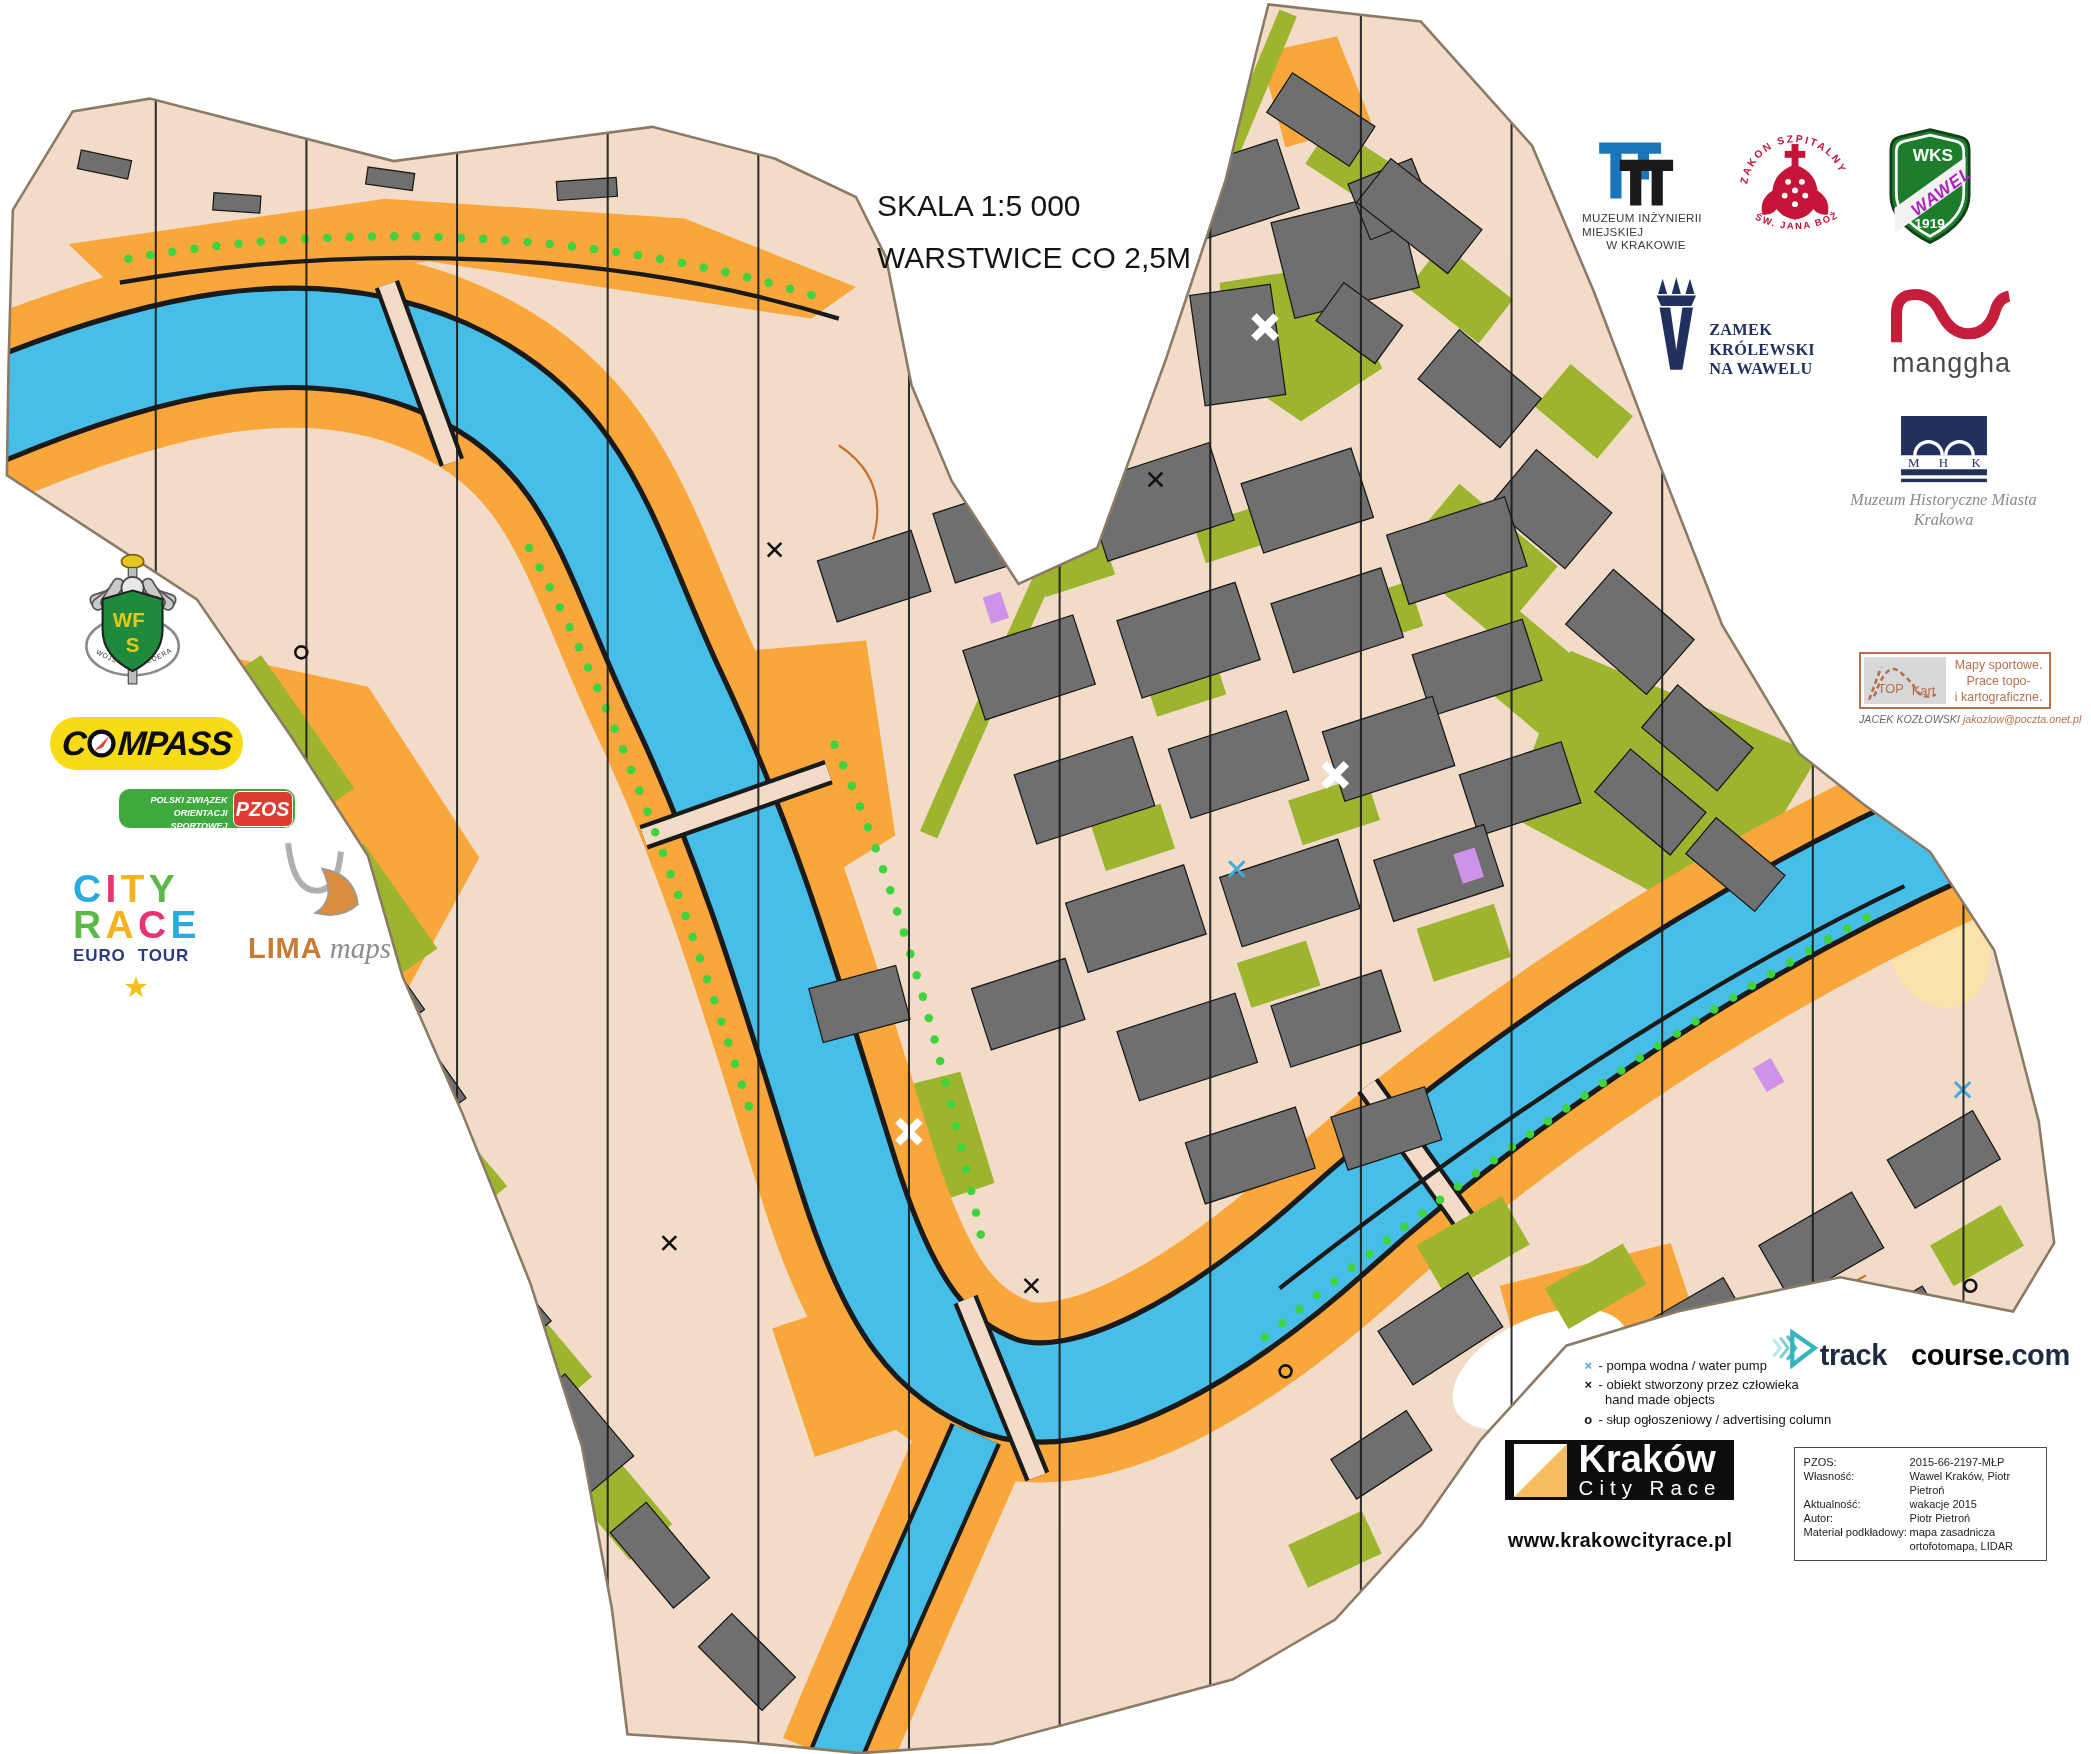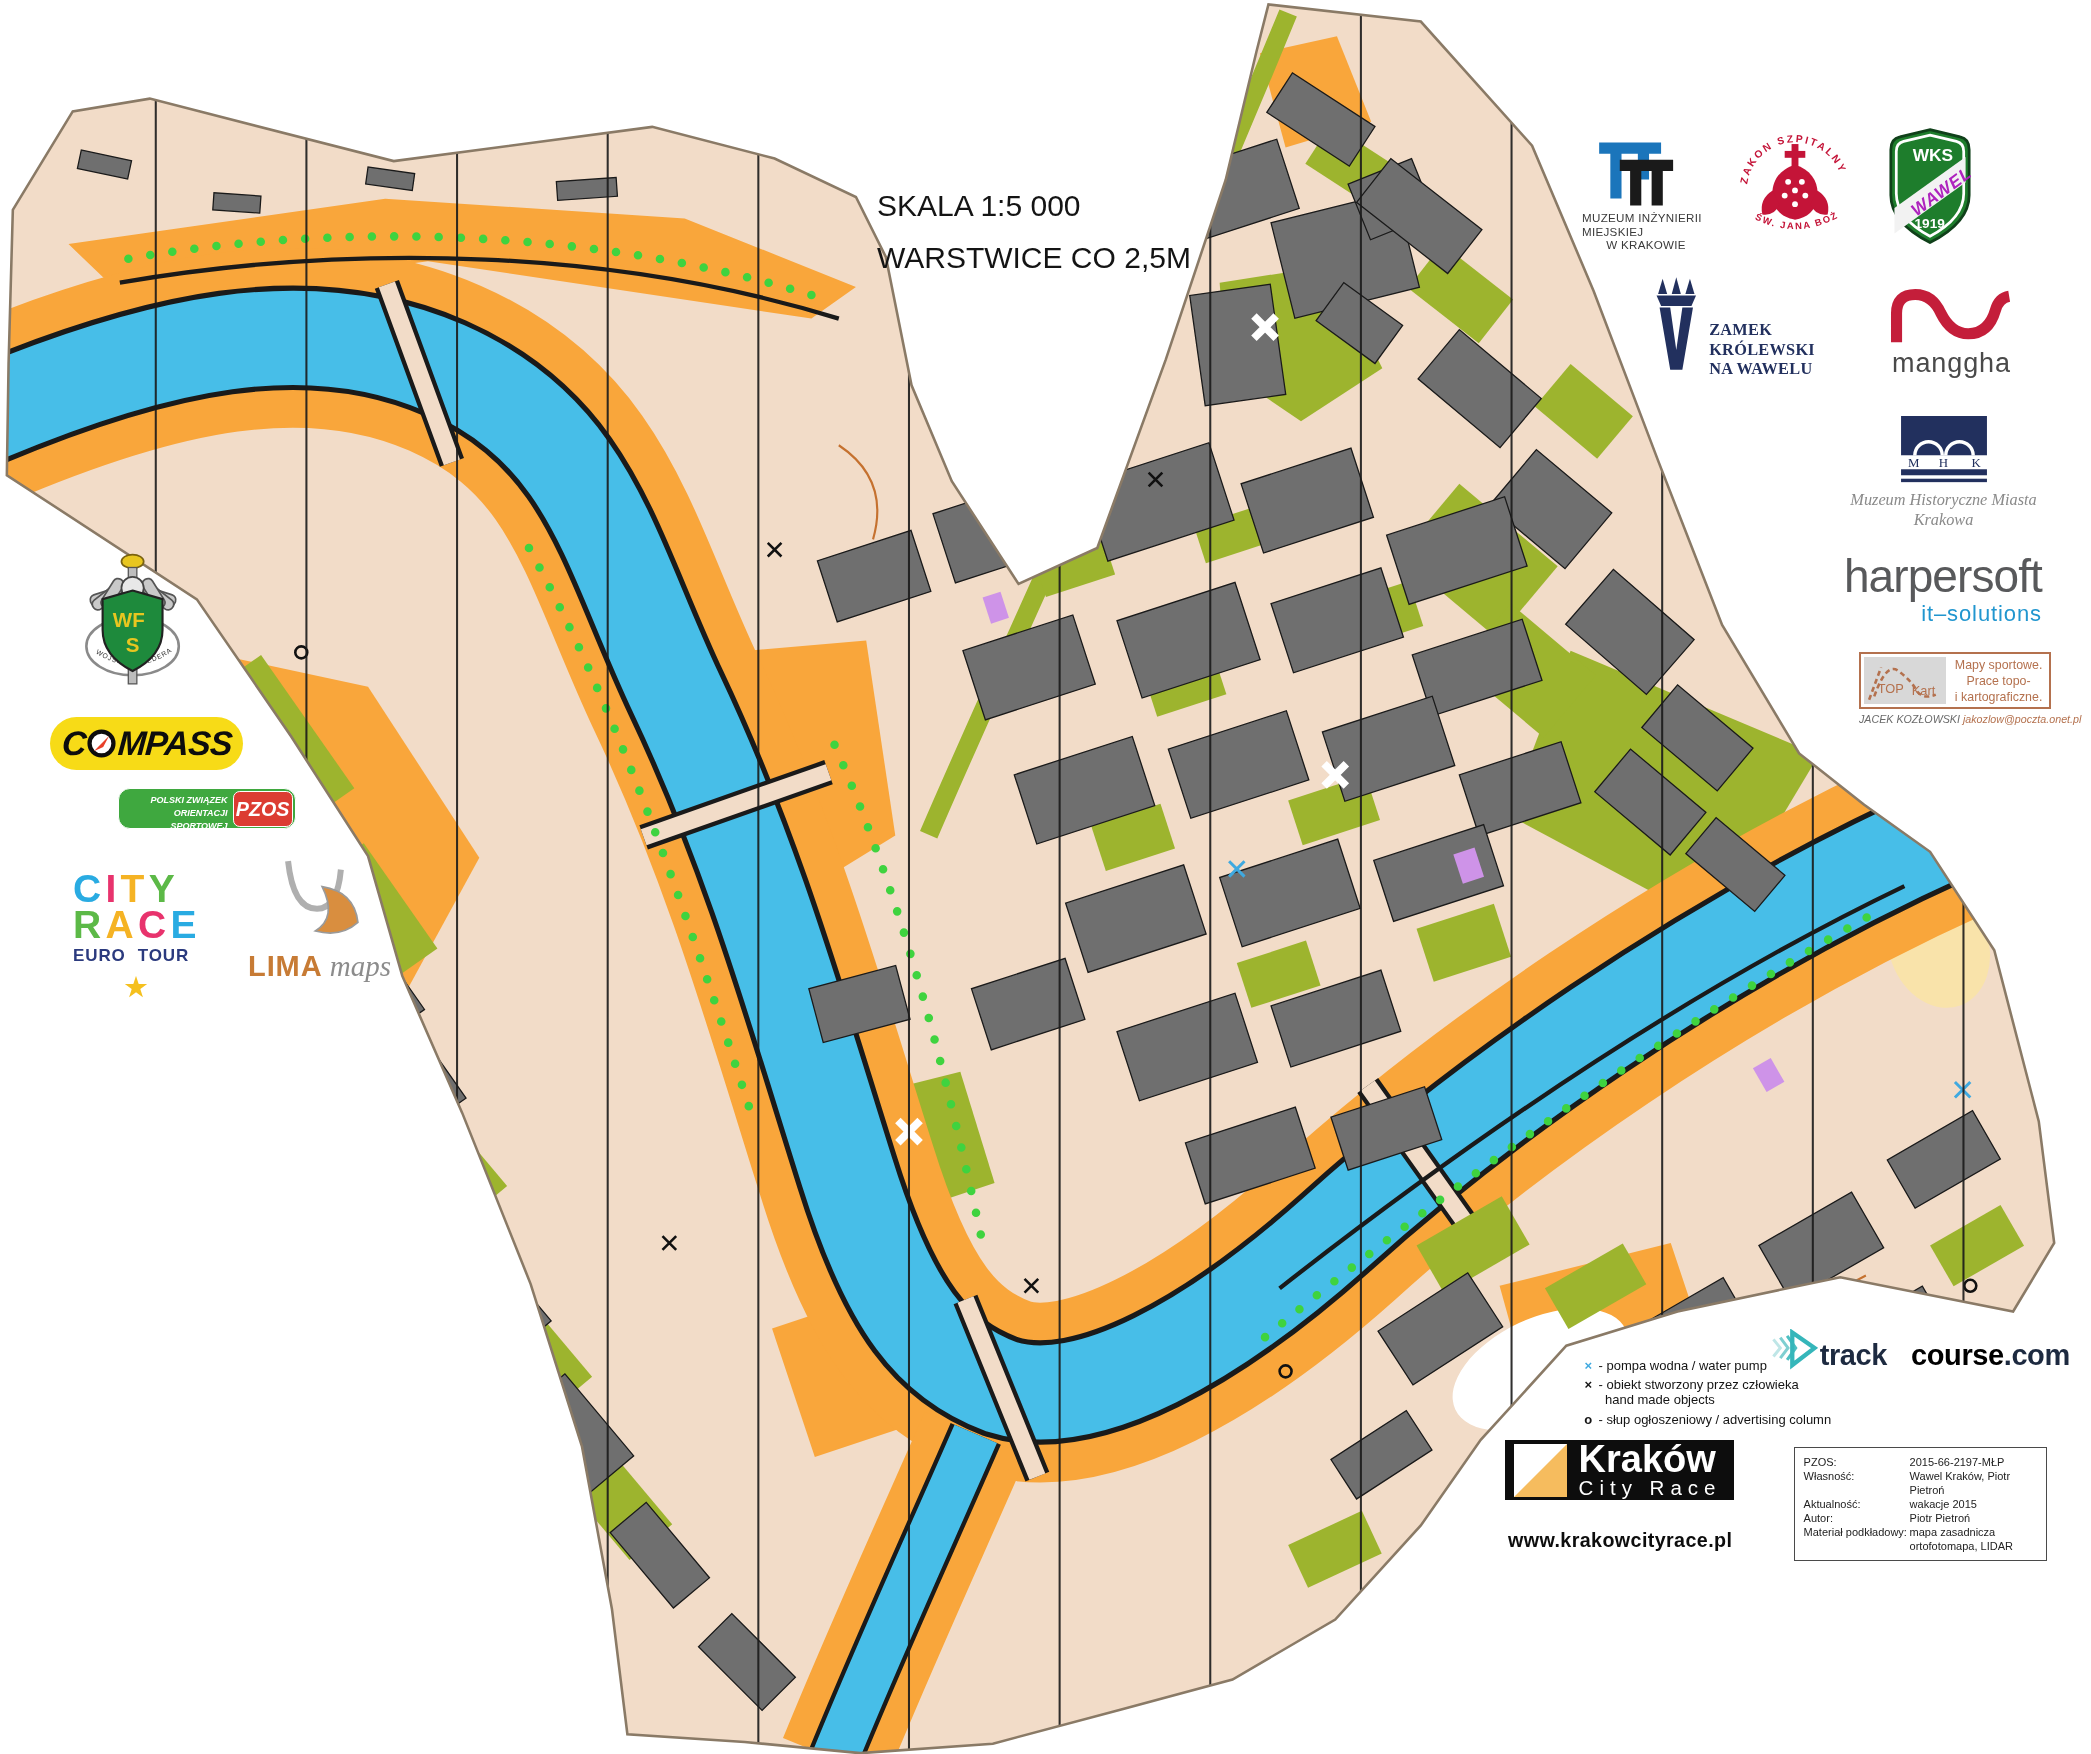--- a/index.html
+++ b/index.html
@@ -42,21 +42,21 @@
   .pzos-green{position:absolute;inset:0;background:var(--pzos-green);border-radius:12px;border:1.7px solid #fff;}
   .pzos-lines{position:absolute;left:8.6px;top:6px;width:101px;text-align:right;color:#fff;
               font-size:9px;font-weight:bold;font-style:italic;line-height:13px;}
   .pzos-red{position:absolute;right:3.4px;top:3.4px;width:58px;height:34px;background:var(--pzos-red);
             border-radius:6.8px;border:1.7px solid #fff;display:flex;align-items:center;justify-content:center;
             color:#fff;font-weight:bold;font-style:italic;font-size:19.7px;}
   .cityrace{left:73px;top:871px;width:137px;text-align:left;position:absolute;}
   .cr-word{font-size:39px;font-weight:bold;letter-spacing:4.3px;line-height:36px;}
   .cr-euro{font-size:17px;font-weight:bold;color:var(--euronavy);letter-spacing:0.9px;margin-top:3.4px;display:flex;gap:12px;}
   .cr-star{position:absolute;left:50px;top:99px;font-size:29px;color:var(--star-yellow);}
-  .lima{left:238px;top:856px;width:163px;text-align:center;position:absolute;}
+  .lima{left:238px;top:838px;width:163px;text-align:center;position:absolute;}
   .lima-text{font-size:29px;margin-top:1.7px;white-space:nowrap;}
   .lima-text .lt1{color:#C77B35;font-weight:bold;letter-spacing:0.9px;}
   .lima-text .lt2{font-family:"Liberation Serif",serif;font-style:italic;color:#8C8C8C;}
 
   
   .legend{left:1578px;top:1358px;font-size:13px;color:#141414;}
   .lrow{display:flex;align-items:baseline;line-height:15px;}
   .lsym{width:20.5px;text-align:center;font-weight:bold;}
   .lsym.blue{color:var(--legend-blue);}
   .lsub{margin-left:27px;line-height:15px;}
@@ -408,24 +408,20 @@
       <text x="82" y="59" font-family="Liberation Serif,serif" font-size="15" style="fill:var(--navy)">K</text>
       <rect x="0" y="62" width="100" height="7" style="fill:var(--navy)"></rect>
       <rect x="0" y="73" width="100" height="4" style="fill:var(--navy)"></rect>
     </svg>
     <div class="mhk-text">
       <div>Muzeum Historyczne Miasta</div>
       <div>Krakowa</div>
     </div>
   </div>
 
-  <div class="abs harpersoft">
-    <div class="hs-main">harpersoft</div>
-    <div class="hs-sub">it–solutions</div>
-  </div>
 
   <div class="abs topkart">
     <div class="tk-box">
       <div class="tk-left">
         <svg width="82" height="48" viewBox="0 0 96 56">
           <path d="M6,50 L20,12 M12,46 Q26,6 40,16 Q56,28 62,40 Q70,50 84,44" fill="none" style="stroke:var(--sienna)" stroke-width="3" stroke-dasharray="6 4"></path>
           <text x="16" y="42" font-size="15" style="fill:var(--sienna)">TOP</text>
           <text x="56" y="44" font-size="15" style="fill:var(--sienna)">Kart</text>
         </svg>
       </div>

